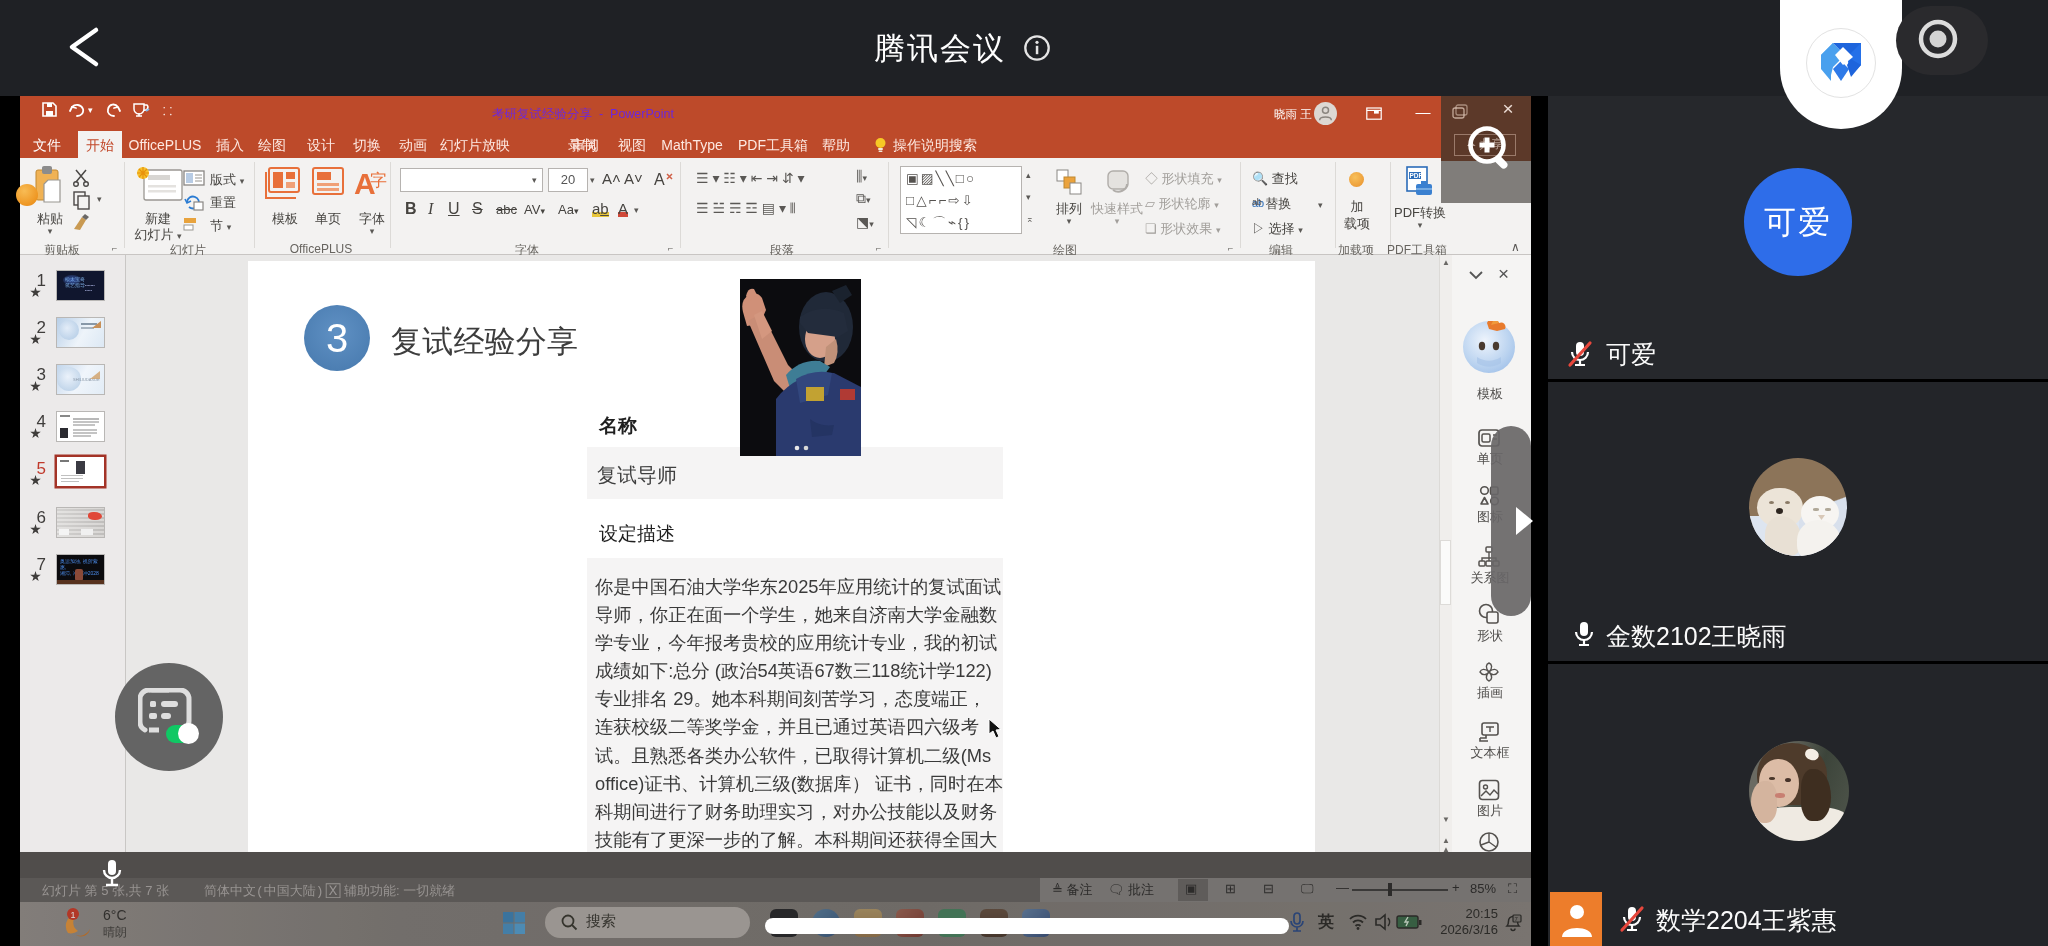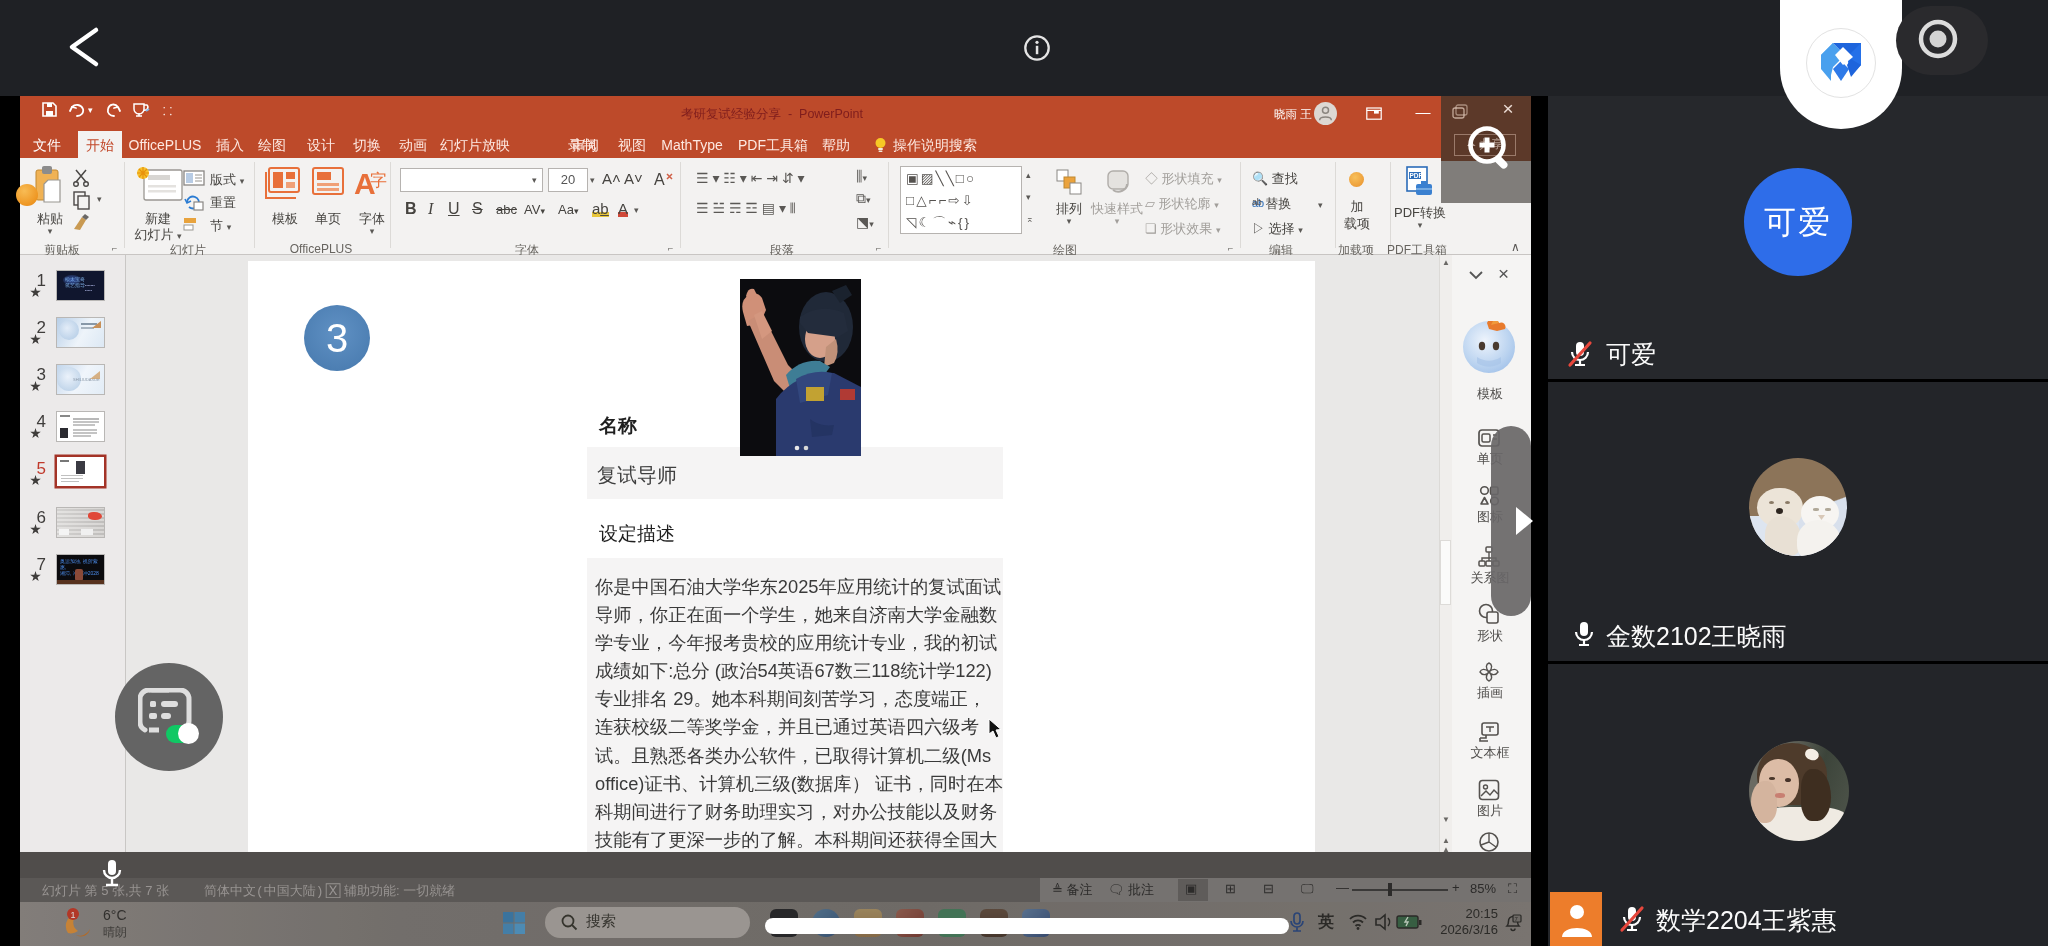--- a/index.html
+++ b/index.html
@@ -5,21 +5,21 @@
 html,body{width:2048px;height:946px;overflow:hidden;background:#000;font-family:"Liberation Sans",sans-serif;}
 .abs{position:absolute;}
 #stage{position:relative;width:2048px;height:946px;background:#000;overflow:hidden;}
 #hdr{left:0;top:0;width:2048px;height:96px;background:#1f2125;}
 #title{left:0;top:0;width:1880px;height:96px;line-height:98px;text-align:center;color:#fff;font-size:31px;letter-spacing:2px;}
 #bubble{left:1780px;top:-10px;width:122px;height:139px;background:#fff;border-radius:0 0 61px 61px;}
 #recpill{left:1896px;top:6px;width:92px;height:69px;background:#2a2a2d;border-radius:35px;}
 #ppt{left:20px;top:96px;width:1511px;height:850px;background:#f3f2f1;font-size:0;}
 #tbar{left:0;top:0;width:1511px;height:35px;background:#bd4a2a;}
 .qat{position:absolute;top:6px;color:#fff;}
-#ptitle{left:472px;top:0;width:560px;height:35px;line-height:37px;text-align:center;color:#7f1d1d;font-size:12.5px;}
+#ptitle{left:472px;top:0;width:560px;height:35px;line-height:37px;color:#6d28d9;font-size:12.5px;}
 #tabs{left:0;top:35px;width:1511px;height:27px;background:#bd4a2a;}
 .tab{position:absolute;top:35px;height:27px;line-height:28px;color:#fde8e1;font-size:14px;text-align:center;transform:translateX(-50%);}
 #tabsel{position:absolute;left:58px;top:35px;width:44px;height:27px;background:#f3f2f1;color:#c2492a;font-size:14px;text-align:center;line-height:28px;}
 #ribbon{left:0;top:62px;width:1511px;height:97px;background:#f3f2f1;border-bottom:1px solid #c8c5c3;}
 .gl{position:absolute;top:84px;font-size:12px;color:#67645f;text-align:center;width:110px;transform:translateX(-55px);}
 .sep{position:absolute;top:4px;height:86px;width:1px;background:#dcdad7;}
 .rt{position:absolute;font-size:13px;color:#464440;white-space:nowrap;}
 .rg{position:absolute;font-size:13px;color:#a19e9a;white-space:nowrap;}
 .ct{transform:translateX(-50%);text-align:center;}
 .dd{position:absolute;font-size:9px;color:#5a5855;}
@@ -50,20 +50,21 @@
 #capbtn{left:115px;top:663px;width:108px;height:108px;border-radius:50%;background:#646464;}
 #flap{left:1491px;top:426px;width:40px;height:190px;border-radius:20px;background:rgba(104,102,103,.92);}
 .fontbox{position:absolute;background:#fff;border:1px solid #b6b3b0;}
 </style></head>
 <body>
 <div id="stage">
 <div id="hdr" class="abs"></div>
 <svg class="abs" style="left:64px;top:26px" width="40" height="42" viewBox="0 0 40 42">
       <polyline points="32,4 8,21 32,38" fill="none" stroke="#fff" stroke-width="4.5" stroke-linecap="round" stroke-linejoin="round"></polyline>
     </svg>
+<div id="title" class="abs">腾讯会议</div>
 <svg class="abs" style="left:1023px;top:34px" width="28" height="28" viewBox="0 0 28 28">
       <circle cx="14" cy="14" r="11.7" fill="none" stroke="#e4e4e4" stroke-width="2.3"></circle>
       <rect x="12.8" y="11.8" width="2.5" height="8.4" fill="#e4e4e4"></rect>
       <circle cx="14" cy="8.3" r="1.6" fill="#e4e4e4"></circle>
     </svg>
 <div id="ppt" class="abs">
   <div id="tbar" class="abs"></div>
   <svg class="qat" style="left:22px" width="15" height="15" viewBox="0 0 15 15">
         <path d="M1 1h10l3 3v10H1z" fill="none" stroke="#fff" stroke-width="1.6"></path>
         <rect x="4" y="9" width="7" height="5" fill="#fff"></rect>
@@ -339,20 +340,21 @@
         <div class="star" style="top:316px"></div>
     <div class="thumb" style="top:300px;background:#0b0b0e;">
           <div class="abs" style="left:3px;top:3px;font-size:5px;color:#4a8ae8;">奥运加油, 祝贺紫惠,<br>湘潭, 冲一冲2028</div>
           <div class="abs" style="left:18px;top:14px;width:8px;height:12px;background:#8a4a38;border-radius:2px;"></div>
           <div class="abs" style="left:0;bottom:0;width:47px;height:4px;background:#58321e;"></div>
         </div>
   </div>
   <div id="pbody2" class="abs" style="left:0;top:159px;width:1508px;height:691px;">
     <div id="slide" class="abs"></div>
     <div class="abs" style="left:284px;top:50px;width:66px;height:66px;border-radius:50%;background:radial-gradient(circle at 50% 42%,#6091c4,#4c7eb2 75%,#447298);color:#fff;font-size:40px;text-align:center;line-height:66px;">3</div>
+    <div class="abs" style="left:371px;top:66px;font-size:31px;color:#3d3d3d;letter-spacing:0.2px;">复试经验分享</div>
     <svg class="abs" style="left:720px;top:24px;z-index:3" width="121" height="177" viewBox="0 0 121 177">
       <rect width="121" height="177" fill="#0c0c0f"></rect>
       <path d="M3 33 q-3 -12 6 -17 q8 -4 13 3 l4 12 -6 14 -13 2z" fill="#d09078"></path>
       <path d="M6 17 q2 -9 8 -7 l3 6 -8 6z" fill="#d09078"></path>
       <path d="M8 42 l14 -8 26 52 14 14 -12 18 -16 -16z" fill="#c98d76"></path>
       <path d="M14 36 l8 -4 10 20 -10 8z" fill="#d4977f"></path>
       <ellipse cx="86" cy="48" rx="27" ry="35" fill="#202938"></ellipse>
       <path d="M92 12 l14 -6 6 10 -12 8z" fill="#1a222e"></path>
       <ellipse cx="80" cy="60" rx="15" ry="19" fill="#d5a08a"></ellipse>
       <path d="M60 38 q20 -14 44 -4 l4 18 -10 6 -30 -4 -8 -10z" fill="#232c3c"></path>

